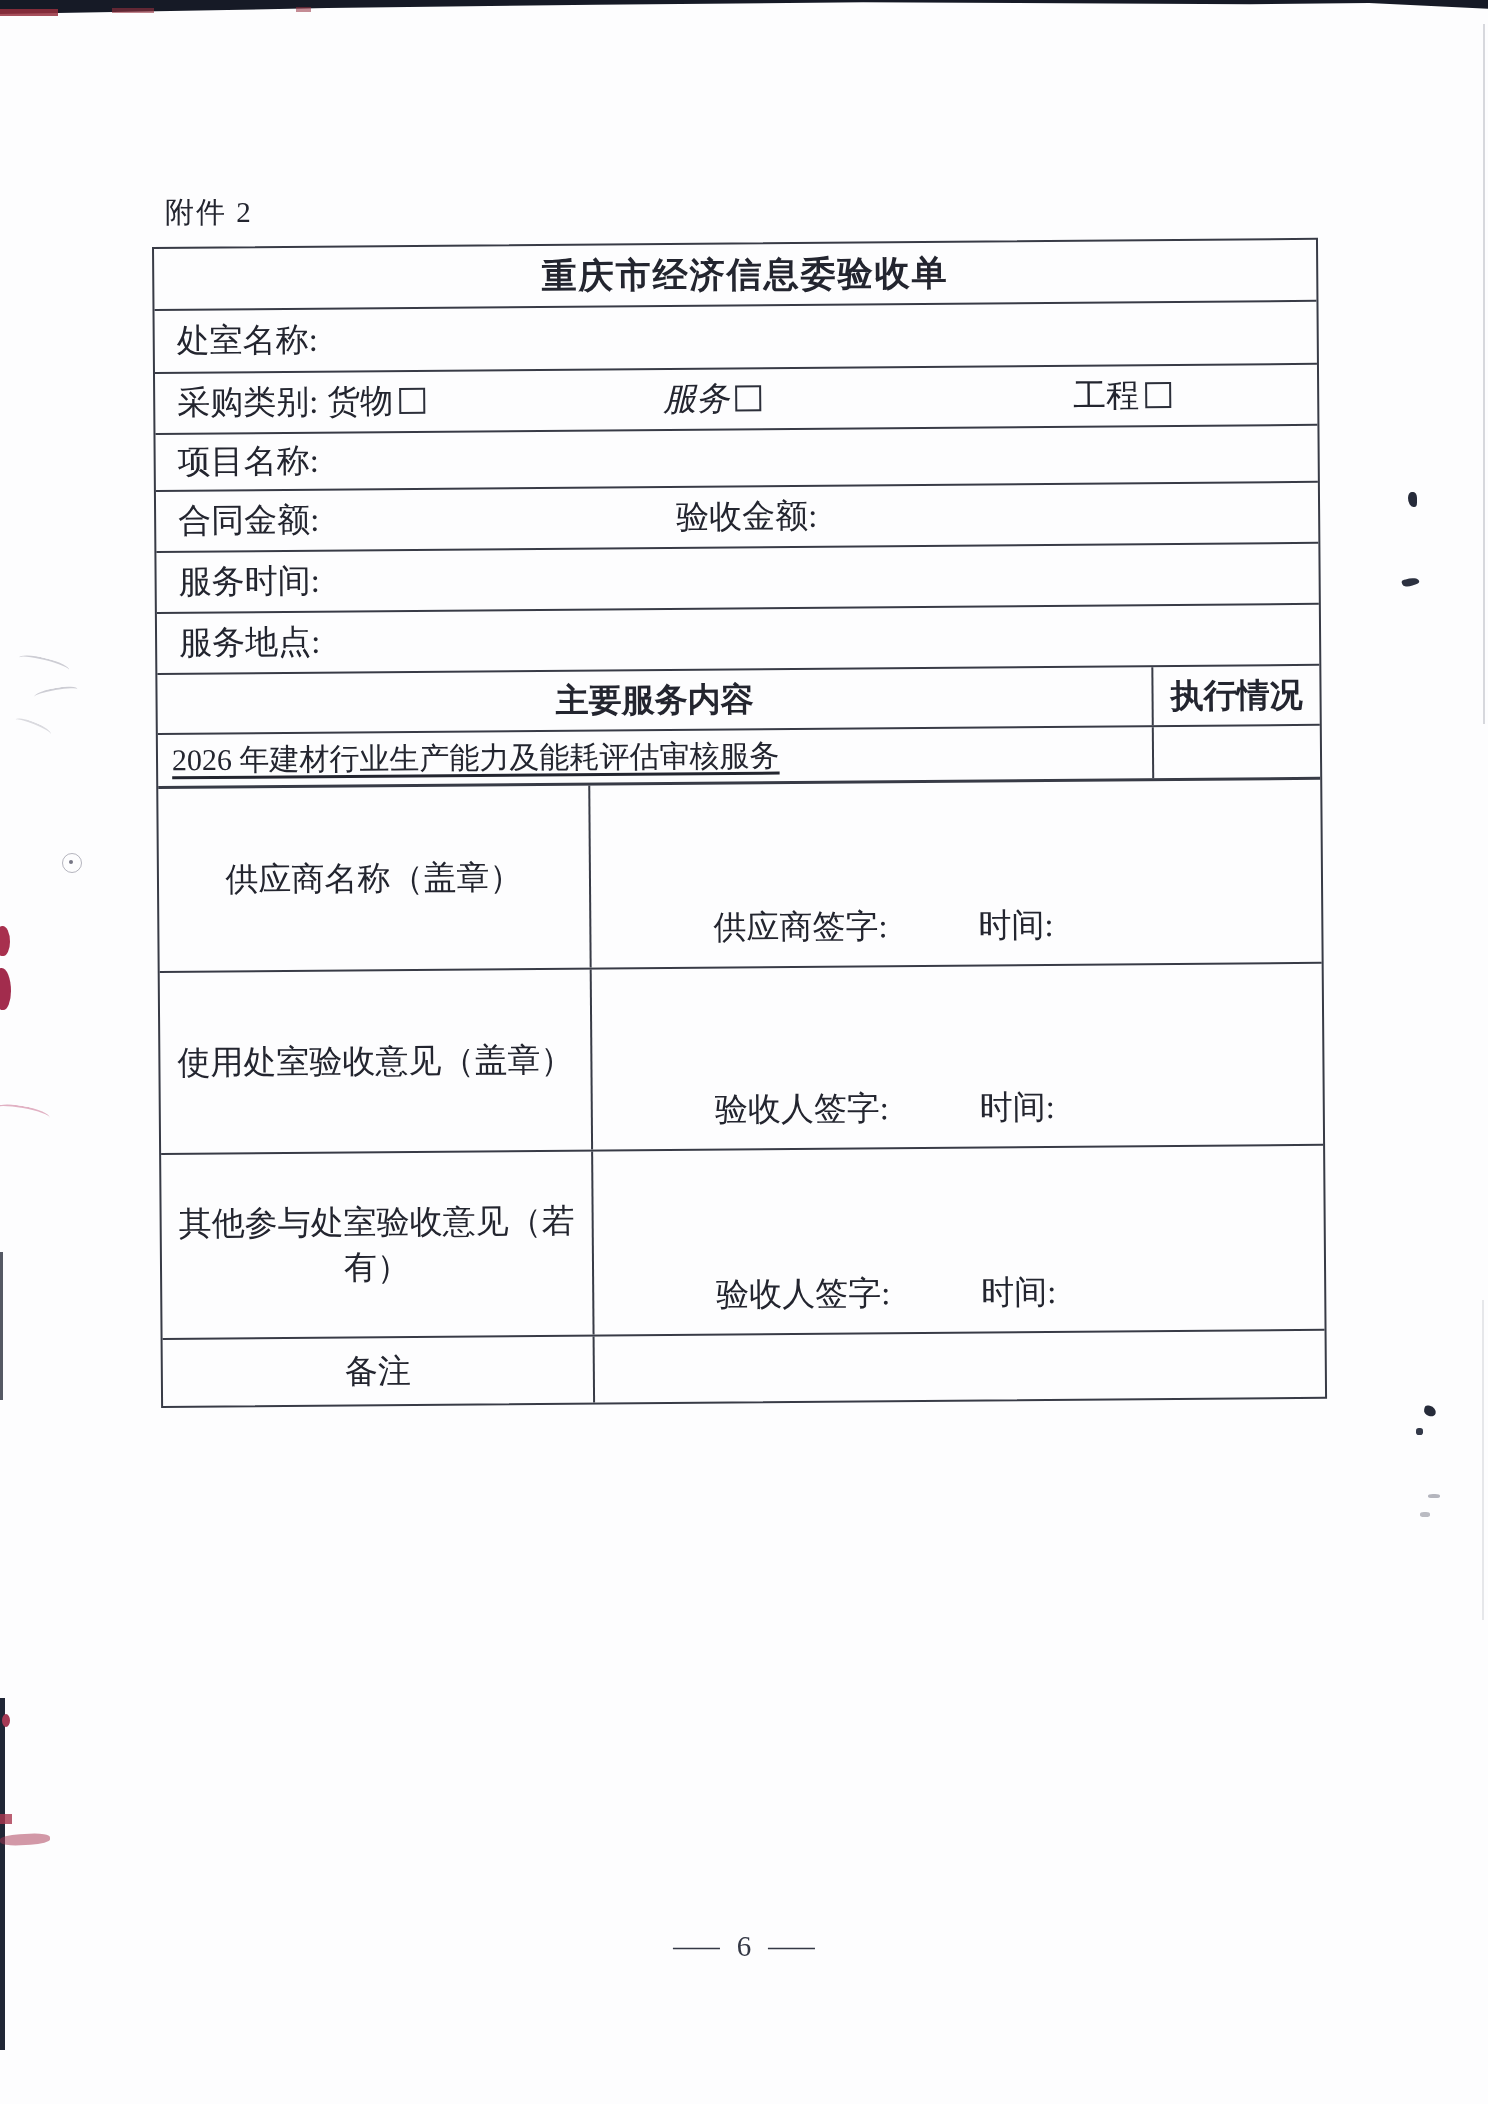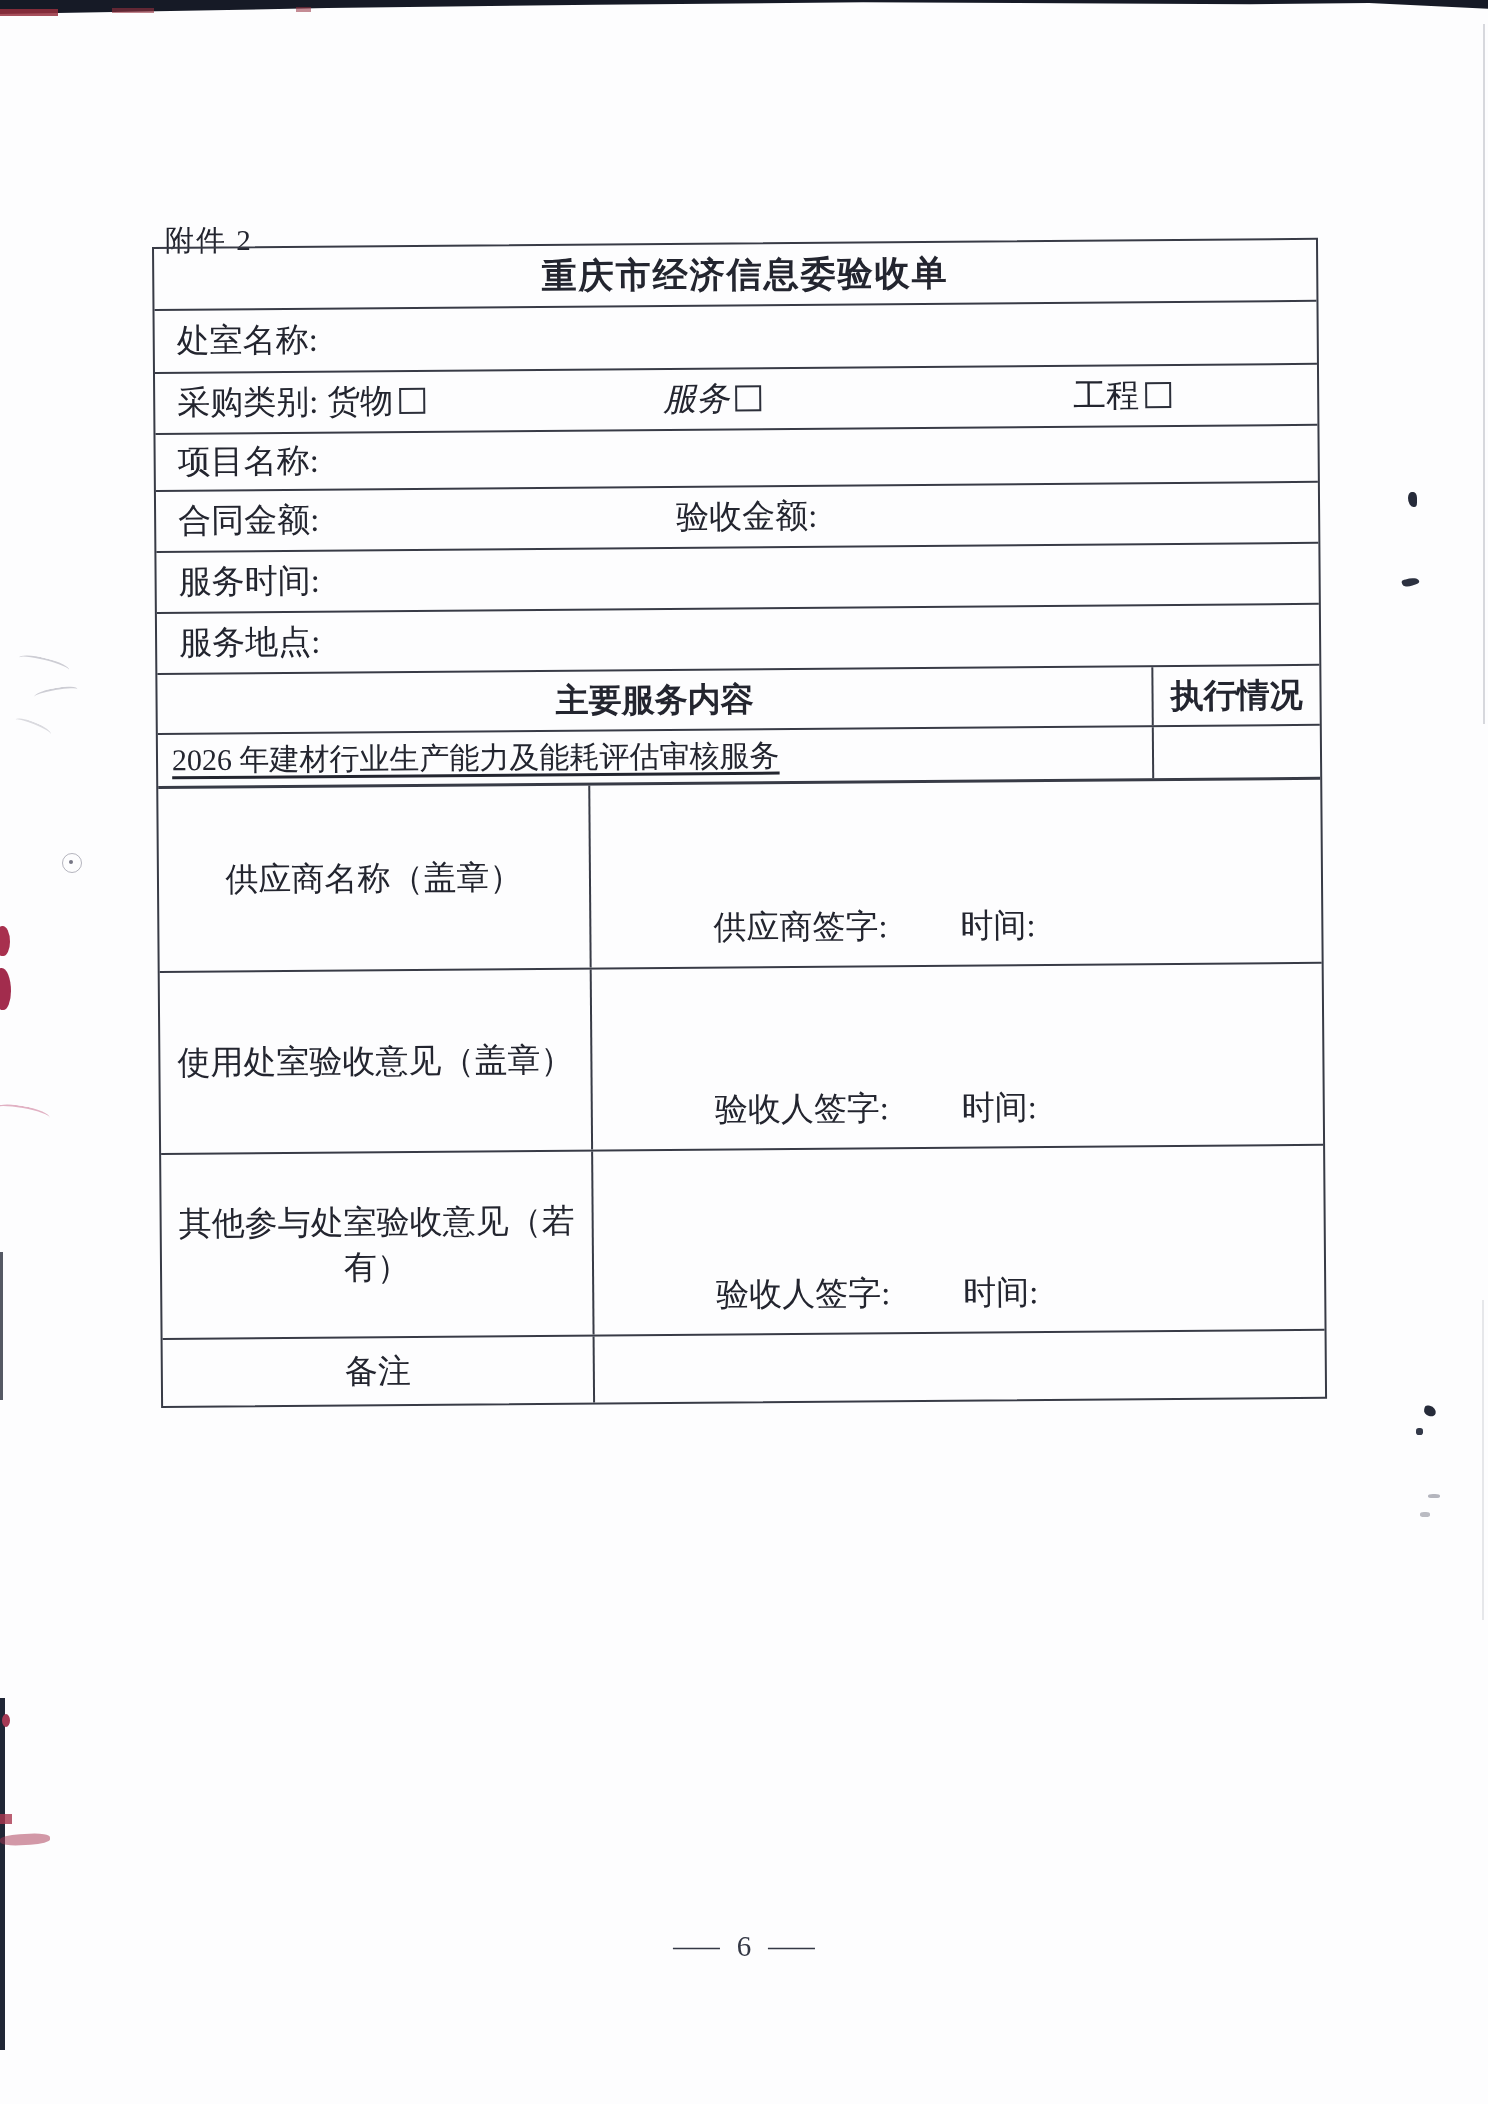--- a/index.html
+++ b/index.html
@@ -18,21 +18,21 @@
     clip-path:polygon(0 0,100% 0,100% 62%,92% 22%,84% 30%,58% 16%,40% 34%,22% 58%,0 100%);
   }
   .left-strip-a{position:absolute;left:0;top:1252px;width:3px;height:148px;background:#2a2f3d;opacity:.8;}
   .left-strip-b{position:absolute;left:0;top:1698px;width:5px;height:352px;background:#202636;}
   .right-edge-line{position:absolute;left:1483px;top:24px;width:2px;height:700px;background:rgba(130,132,145,.30);}
   .right-edge-line2{position:absolute;left:1482px;top:1300px;width:2px;height:320px;background:rgba(130,132,145,.18);}
   .mark{position:absolute;}
 
   
   .attachment{
-    position:absolute;left:165px;top:221px;
+    position:absolute;left:165px;top:193px;
     font-size:29px;letter-spacing:2px;
   }
 
   
   .form-table{
     position:absolute;left:152px;top:247px;width:1166px;height:1161px;
     border:2px solid #383b46;box-sizing:border-box;
     transform:rotate(-0.45deg);transform-origin:0 0;
     background:transparent;
     font-size:33px;
@@ -68,21 +68,21 @@
   .cell-exec{width:166px;height:100%;display:flex;align-items:center;justify-content:center;}
   .bold{font-weight:bold;}
   .item-text{
     position:absolute;left:14px;top:50%;transform:translateY(-50%);
     font-size:30px;text-decoration:underline;text-underline-offset:6px;white-space:nowrap;
   }
   .cell-label{width:432px;height:100%;box-sizing:border-box;border-right:2px solid #383b46;
     display:flex;align-items:center;justify-content:center;text-align:center;}
   .cell-content{width:730px;height:100%;position:relative;}
   .sign-label{position:absolute;left:122px;bottom:16px;white-space:nowrap;}
-  .time-label{position:absolute;left:369px;bottom:16px;white-space:nowrap;}
+  .time-label{position:absolute;left:387px;bottom:16px;white-space:nowrap;}
 
   
   .pageno{
     position:absolute;left:0;top:1930px;width:1488px;text-align:center;
     font-size:29px;color:#343845;
   }
   .pageno .dash{display:inline-block;margin:0 20px;transform:scaleX(1.6);}
   .pageno .num{display:inline-block;margin:0 6px;}
 
   

